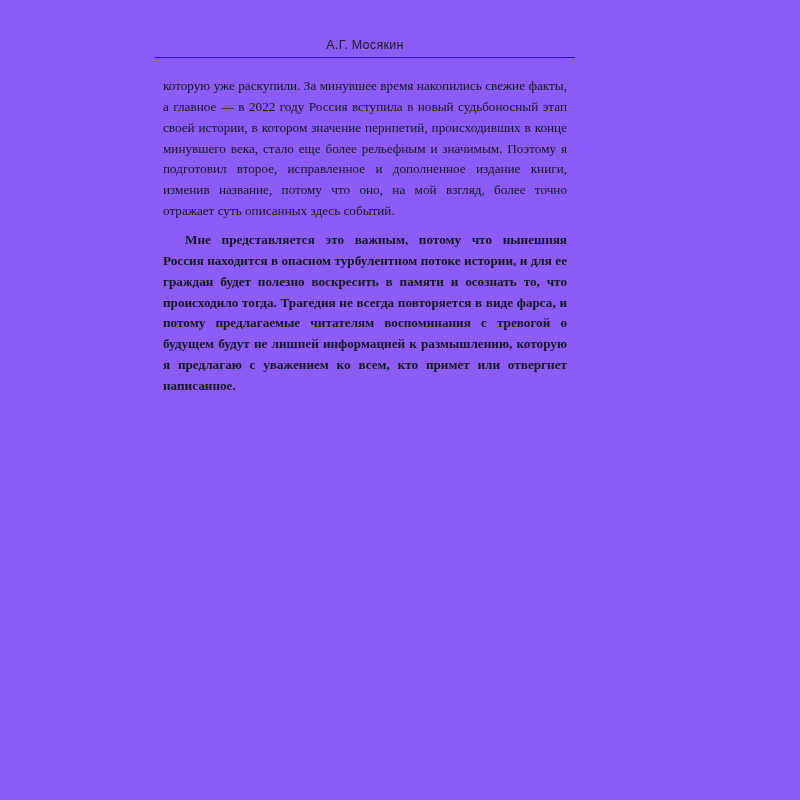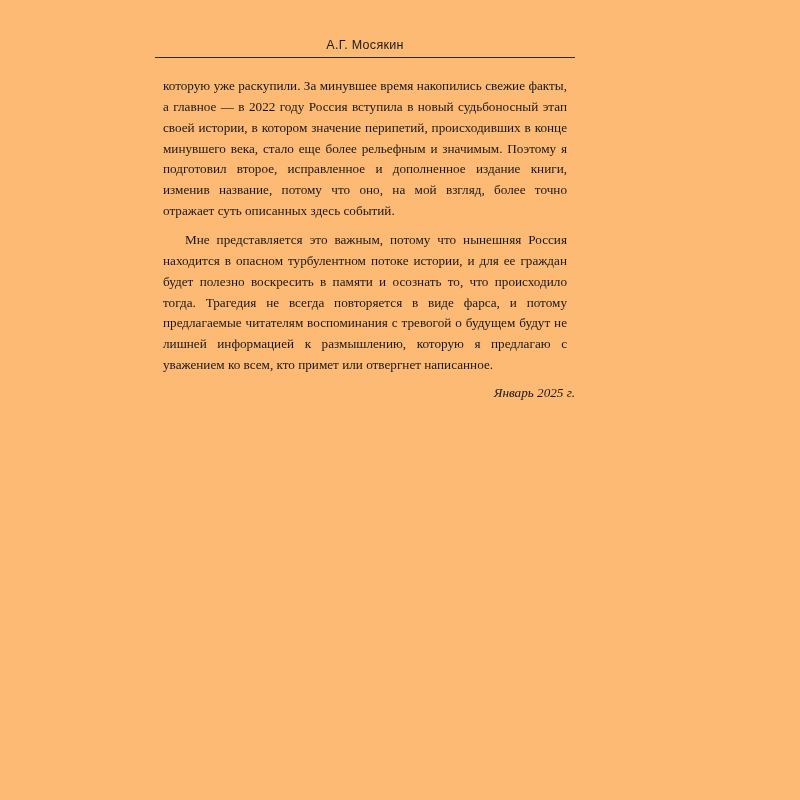--- a/index.html
+++ b/index.html
@@ -11,21 +11,21 @@
     width: 800px;
     height: 800px;
     font-family: "Liberation Serif", "DejaVu Serif", serif;
     color: #1a1a1a;
     overflow: hidden;
   }
   .page {
     position: relative;
     width: 800px;
     height: 800px;
-    background: #fdba74;
+    background: #8b5cf6;
   }
   .page-inner {
     position: absolute;
     left: 155px;
     top: 38px;
     width: 420px;
   }
   .running-head {
     text-align: center;
     font-size: 12.5px;
@@ -47,20 +47,21 @@
     text-align: justify;
     text-align-last: left;
     color: #17171a;
     hyphens: manual;
   }
   .body-text p.indent {
     text-indent: 22px;
   }
   .body-text p + p {
     margin-top: 1px;
+    font-weight: bold;
   }
   .signature {
     margin-top: 9px;
     text-align: right;
     font-style: italic;
     font-size: 13.2px;
     color: #17171a;
   }
 </style>
 </head>
@@ -71,16 +72,15 @@
 
     <div class="running-head">А.Г. Мосякин</div>
 
     <hr class="head-rule">
 
     <div class="body-text">
       <p>которую уже раскупили. За минувшее время накопились свежие факты, а главное — в 2022 году Россия вступила в новый судьбоносный этап своей истории, в котором значение перипетий, происходивших в конце минувшего века, стало еще более рельефным и значимым. Поэтому я подготовил второе, исправленное и дополненное издание книги, изменив название, потому что оно, на мой взгляд, более точно отражает суть описанных здесь событий.</p>
       <p class="indent">Мне представляется это важным, потому что нынешняя Россия находится в опасном турбулентном потоке истории, и для ее граждан будет полезно воскресить в памяти и осознать то, что происходило тогда. Трагедия не всегда повторяется в виде фарса, и потому предлагаемые читателям воспоминания с тревогой о будущем будут не лишней информацией к размышлению, которую я предлагаю с уважением ко всем, кто примет или отвергнет написанное.</p>
     </div>
 
-    <div class="signature">Январь 2025 г.</div>
 
   </div>
 </div>
 
 </body></html>

